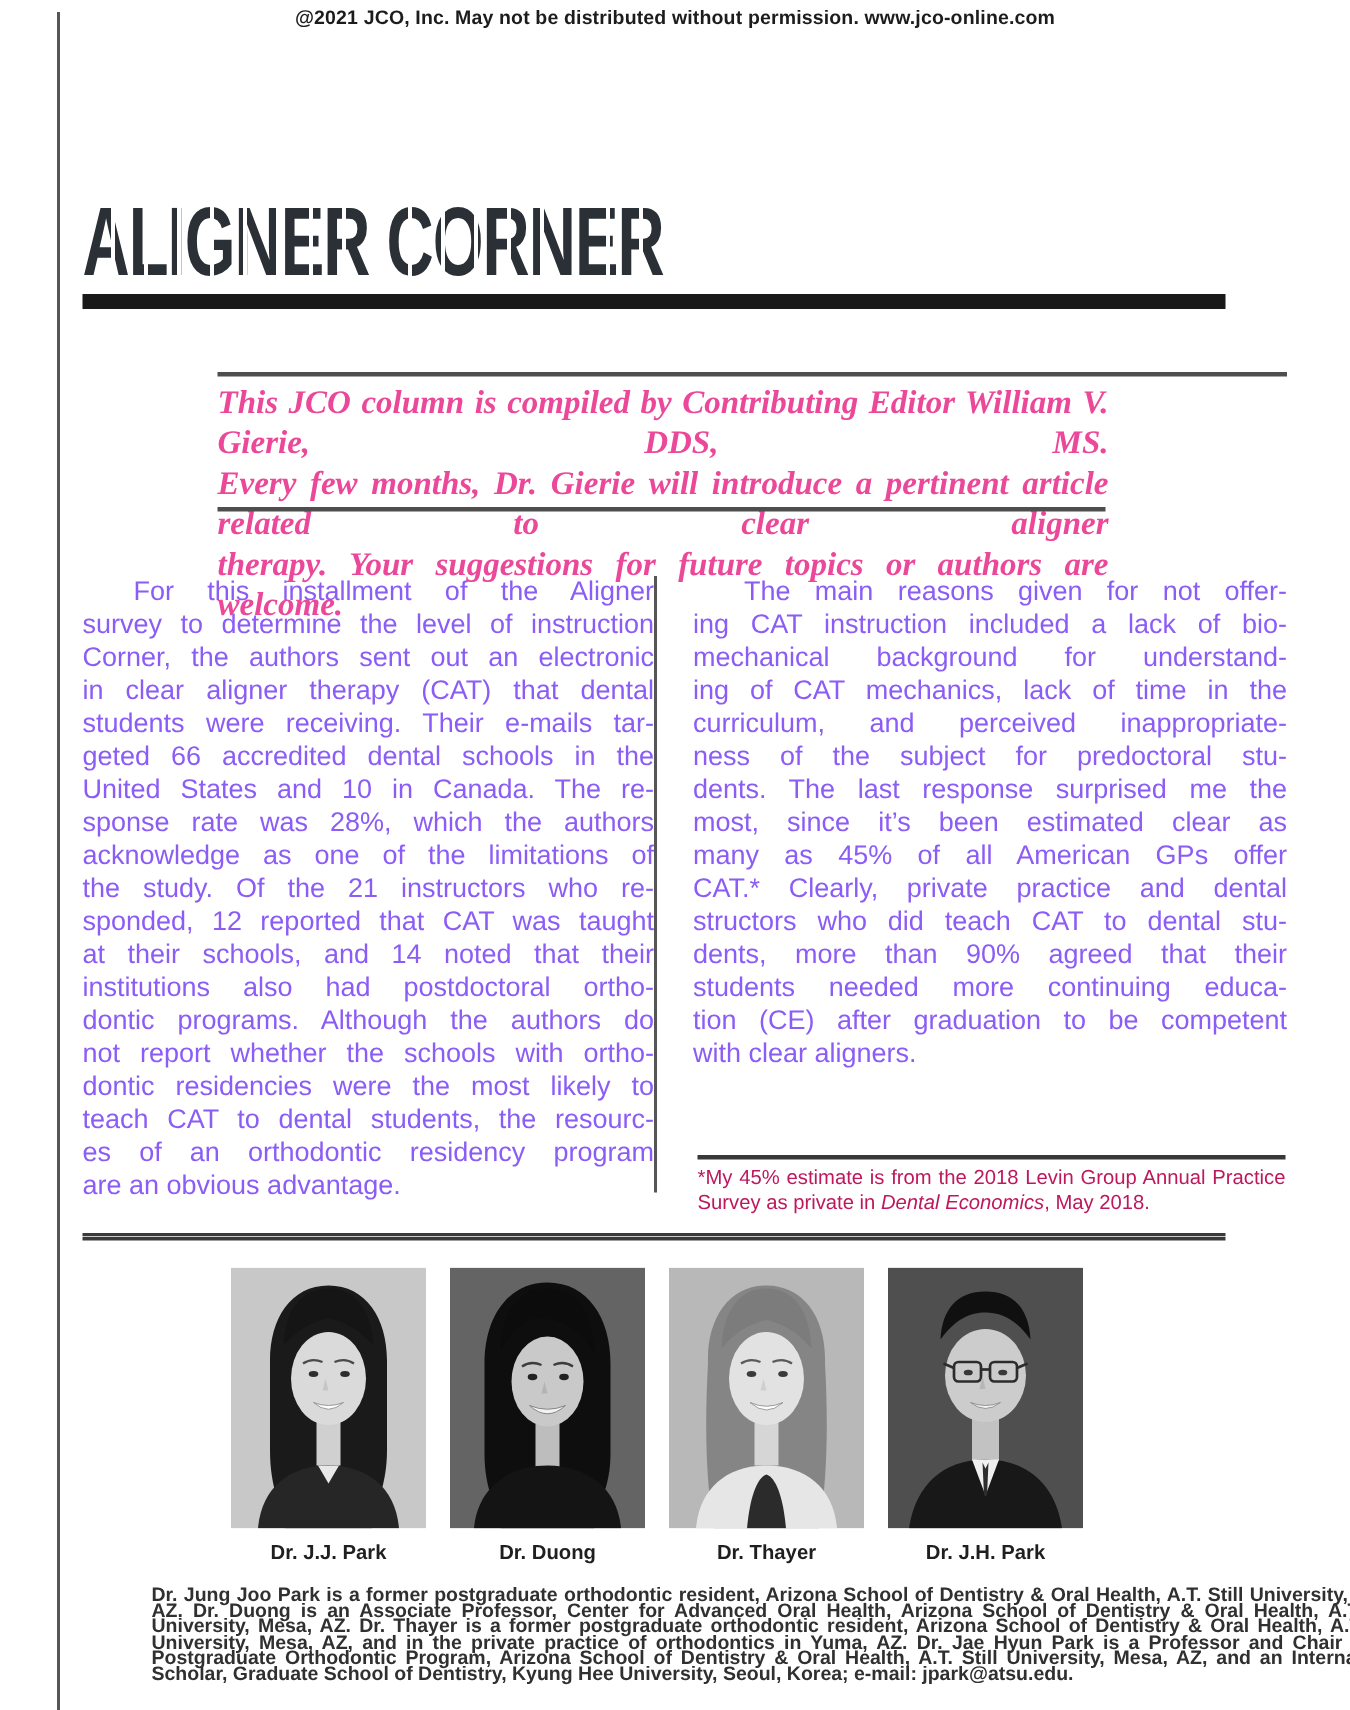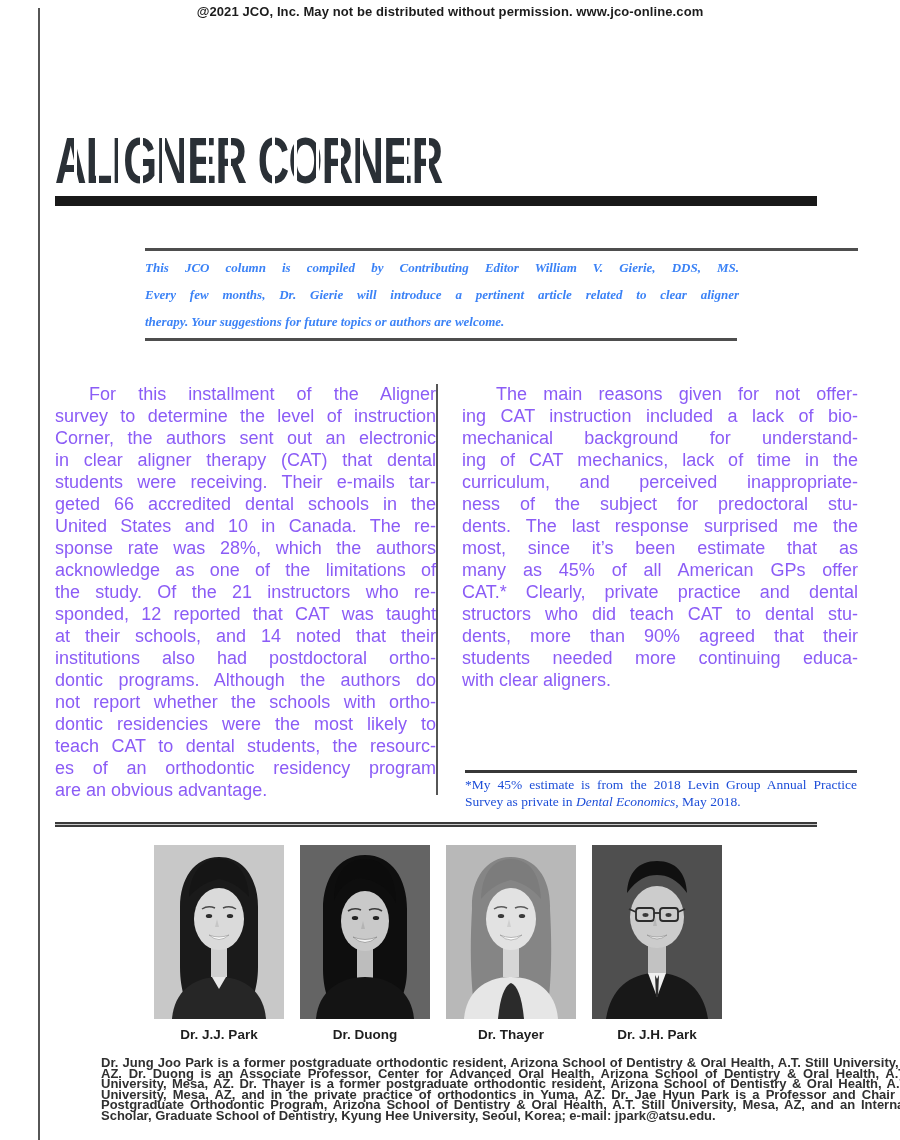--- a/index.html
+++ b/index.html
@@ -22,34 +22,34 @@
     left:55px;top:134px;width:406px;height:56px;pointer-events:none;
     background:repeating-linear-gradient(90deg,transparent 0 19px,#ffffff 19px 22px);
   }
   .title-rule{left:55px;top:196px;width:762px;height:10px;background:#191919;}
   
   .intro-rule-top{left:145px;top:248px;width:713px;height:3px;background:#4e4e4e;}
   .intro-rule-bottom{left:145px;top:338px;width:592px;height:3px;background:#4e4e4e;}
   .intro-text{
     left:145px;top:254px;width:594px;
     font-family:"Liberation Serif",serif;font-style:italic;font-weight:bold;
-    font-size:13px;line-height:27px;color:#3b82f6;
+    font-size:22px;line-height:27px;color:#ec4899;
   }
   
   .bodycol{font-size:18px;line-height:22px;color:#8b5cf6;}
   .col-left{left:55px;top:383px;width:381px;}
   .col-right{left:462px;top:383px;width:396px;}
   .tline{text-align:justify;text-align-last:justify;}
   .tline.last{text-align-last:left;}
   .bodycol .tline:first-child{text-indent:34px;}
   .col-divider{left:436px;top:384px;width:2px;height:411px;background:#565656;}
   
   .footnote-rule{left:465px;top:770px;width:392px;height:3px;background:#383838;}
-  .footnote{left:465px;top:776px;width:392px;font-family:Liberation Serif, serif;
-    font-size:13.5px;line-height:17px;color:#1d4ed8;}
+  .footnote{left:465px;top:776px;width:392px;font-family:Liberation Sans, sans-serif;
+    font-size:13.5px;line-height:17px;color:#be185d;}
   .footnote .jline{text-align:justify;text-align-last:justify;}
   .footnote .ital{font-style:italic;}
   
   .section-rule{left:55px;top:822px;width:762px;height:5px;
     background:linear-gradient(#3a3a3a 0 2px,#c9c9c9 2px 3px,#3a3a3a 3px 5px);}
   
   .photo{top:845px;width:130px;height:174px;overflow:hidden;}
   .photo svg{display:block;width:100%;height:100%;}
   .ph1{left:154px;} .ph2{left:300px;} .ph3{left:446px;} .ph4{left:592px;}
   .aname{top:1027px;width:130px;text-align:center;font-size:13.5px;font-weight:bold;color:#1f1f1f;}
@@ -104,26 +104,27 @@
     </div>
   <div class="abs col-divider"></div>
   <div class="abs bodycol col-right">
       <div class="tline">The main reasons given for not offer-</div>
       <div class="tline">ing CAT instruction included a lack of bio-</div>
       <div class="tline">mechanical background for understand-</div>
       <div class="tline">ing of CAT mechanics, lack of time in the</div>
       <div class="tline">curriculum, and perceived inappropriate-</div>
       <div class="tline">ness of the subject for predoctoral stu-</div>
       <div class="tline">dents. The last response surprised me the</div>
-      <div class="tline">most, since it’s been estimate that as</div>
+      <div class="tline">most, since it’s been estimated clear as</div>
       <div class="tline">many as 45% of all American GPs offer</div>
       <div class="tline">CAT.* Clearly, private practice and dental</div>
       <div class="tline">structors who did teach CAT to dental stu-</div>
       <div class="tline">dents, more than 90% agreed that their</div>
       <div class="tline">students needed more continuing educa-</div>
+      <div class="tline">tion (CE) after graduation to be competent</div>
       <div class="tline last">with clear aligners.</div>
     </div>
 
   <div class="abs footnote-rule"></div>
   <div class="abs footnote">
     <div class="jline">*My 45% estimate is from the 2018 Levin Group Annual Practice</div>
     <div><span>Survey as private in </span><span class="ital">Dental Economics</span><span>, May 2018.</span></div>
   </div>
 
   <div class="abs section-rule"></div>

